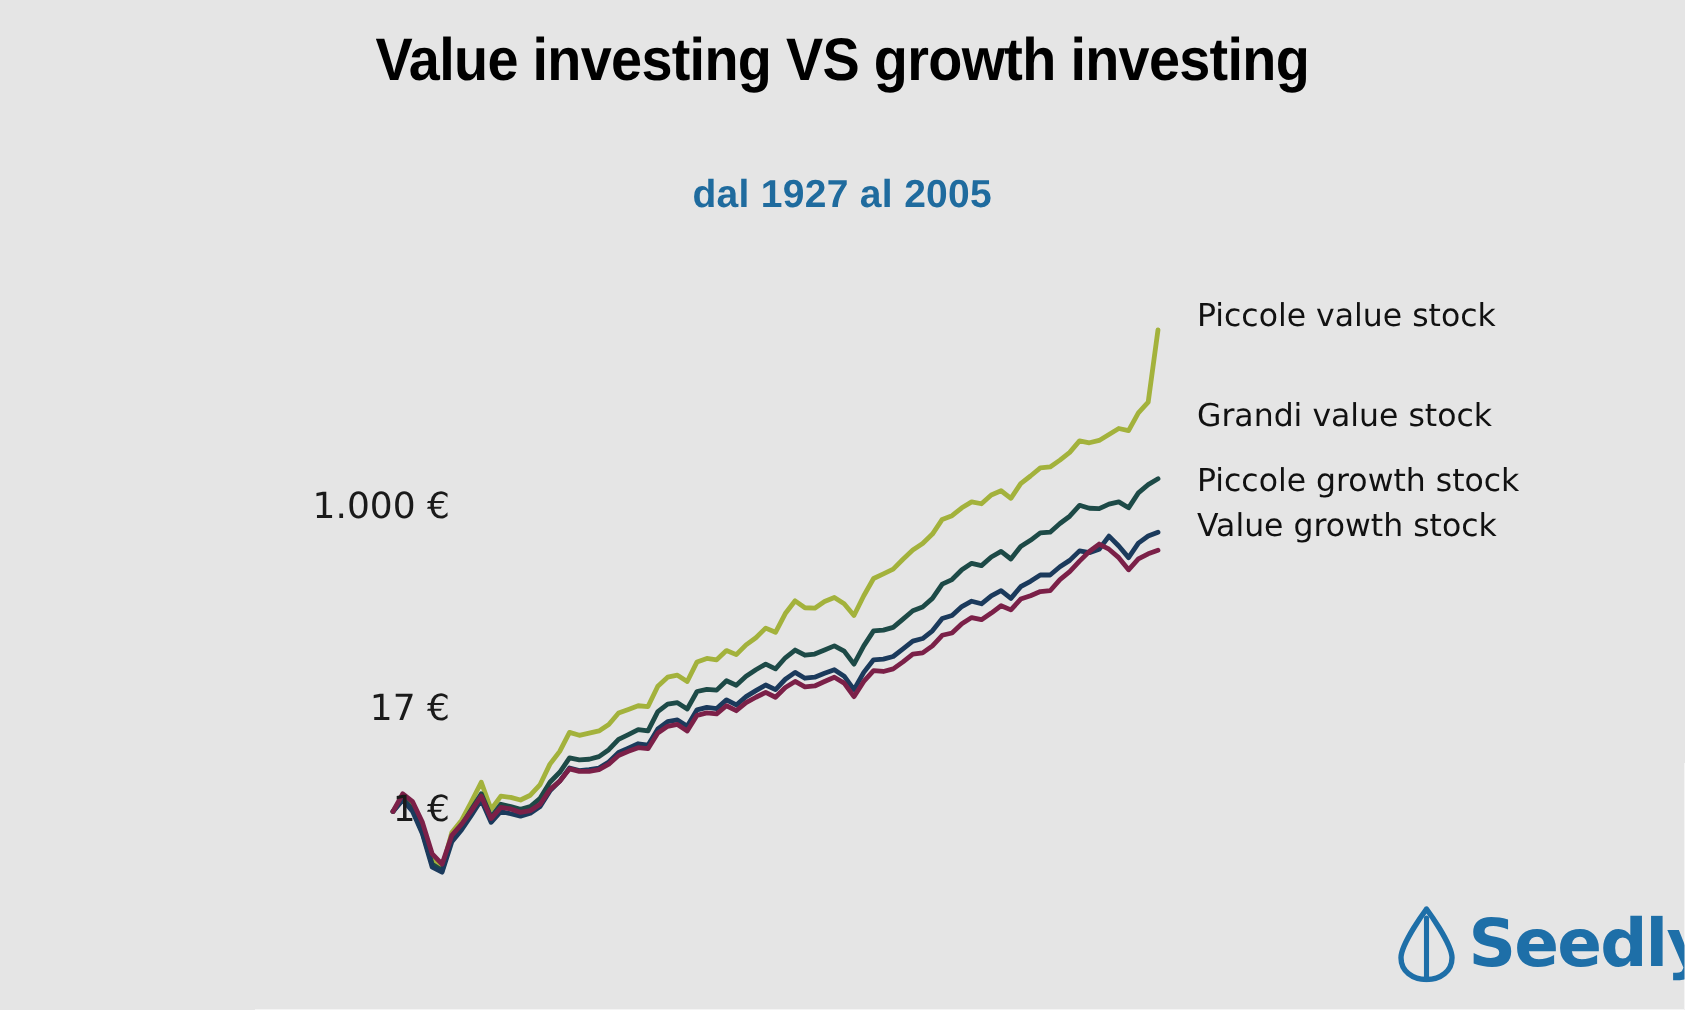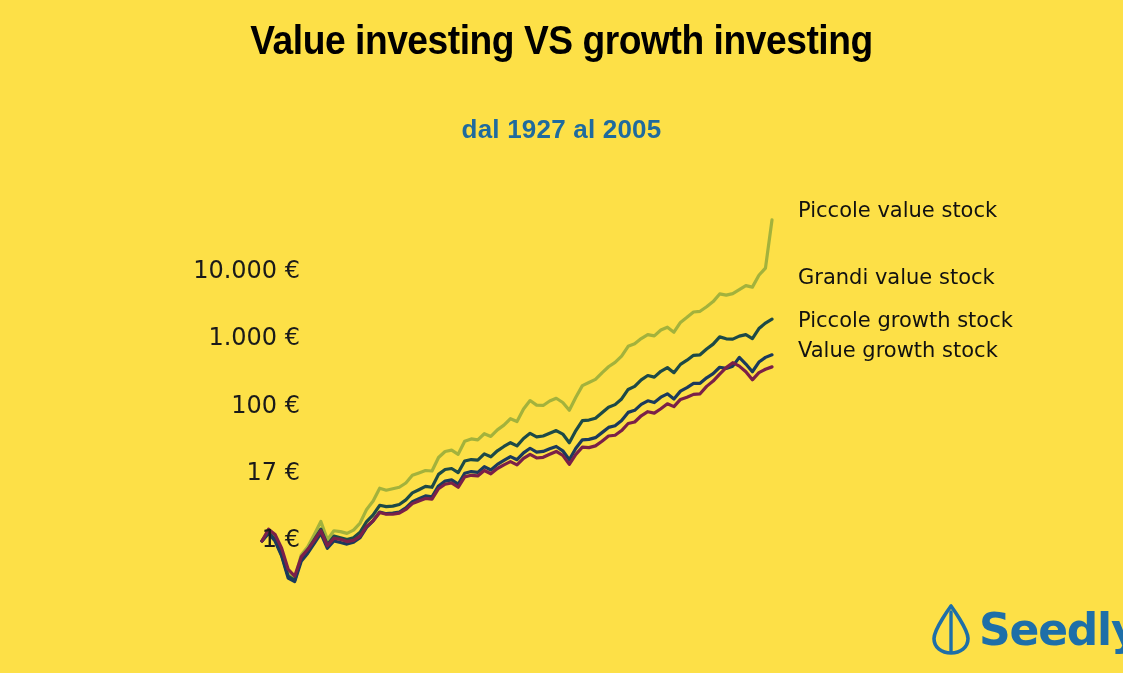--- a/index.html
+++ b/index.html
@@ -11,21 +11,21 @@
     width: 1123px;
     height: 673px;
     position: relative;
     overflow: hidden;
     font-family: "Liberation Sans", sans-serif;
     color: #000000;
   }
   #page {
     position: absolute;
     inset: 0;
-    background: #fde047;
+    background: #e5e5e5;
   }
   
   .title {
     position: absolute;
     top: 18px;
     left: 0;
     width: 1123px;
     text-align: center;
     font-family: "Liberation Sans Narrow", "Liberation Sans", sans-serif;
     font-weight: 700;
@@ -142,23 +142,21 @@
   </div>
 
   <svg id="chart-svg" width="1123" height="673">
       <polyline points="262.00,541.00 268.54,530.77 275.08,535.68 281.62,550.59 288.15,573.36 294.69,579.21 301.23,554.95 307.77,546.79 314.31,534.49 320.85,521.51 327.38,539.58 333.92,530.77 340.46,531.60 347.00,533.34 353.54,530.16 360.08,523.05 366.62,509.43 373.15,500.91 379.69,488.23 386.23,490.21 392.77,488.71 399.31,487.28 405.85,482.98 412.38,475.30 418.92,472.94 425.46,470.49 432.00,471.02 438.54,457.47 445.08,451.46 451.62,450.13 458.15,454.31 464.69,441.26 471.23,438.96 477.77,439.85 484.31,433.71 490.85,436.42 497.38,429.90 503.92,425.13 510.46,418.73 517.00,421.51 523.54,409.03 530.08,400.56 536.62,405.18 543.15,405.46 549.69,401.04 556.23,398.28 562.77,402.52 569.31,410.33 575.85,397.20 582.38,385.65 588.92,382.55 595.46,379.40 602.00,372.84 608.54,366.73 615.08,362.38 621.62,356.06 628.15,346.28 634.69,343.80 641.23,338.54 647.77,334.57 654.31,335.83 660.85,330.00 667.38,327.18 673.92,332.20 680.46,322.41 687.00,317.33 693.54,311.97 700.08,311.29 706.62,306.76 713.15,301.61 719.69,293.93 726.23,295.18 732.77,293.62 739.31,289.65 745.85,285.68 752.38,287.11 758.92,275.27 765.46,268.12 772.00,219.91" fill="none" stroke="#a3b23c" stroke-width="3.2" stroke-linejoin="round" stroke-linecap="round"></polyline>
       <polyline points="262.00,541.00 268.54,532.24 275.08,539.58 281.62,554.95 288.15,576.14 294.69,580.31 301.23,558.45 307.77,550.18 314.31,539.58 320.85,529.17 327.38,544.73 333.92,536.17 340.46,537.69 347.00,539.58 353.54,537.69 360.08,532.24 366.62,521.51 373.15,514.85 379.69,505.28 386.23,506.60 392.77,506.16 399.31,504.44 405.85,499.82 412.38,492.88 418.92,489.70 425.46,486.37 432.00,487.28 438.54,474.39 445.08,469.47 451.62,468.48 458.15,472.66 464.69,461.01 471.23,459.54 477.77,460.08 484.31,453.86 490.85,456.81 497.38,450.79 503.92,446.48 510.46,442.73 517.00,445.91 523.54,438.52 530.08,433.34 536.62,436.82 543.15,436.01 549.69,433.34 556.23,430.56 562.77,434.08 569.31,442.73 575.85,430.56 582.38,420.55 588.92,420.08 595.46,418.29 602.00,412.75 608.54,407.19 615.08,404.63 621.62,398.94 628.15,389.45 634.69,386.37 641.23,379.86 647.77,375.53 654.31,377.08 660.85,371.32 667.38,367.64 673.92,372.65 680.46,364.37 687.00,360.22 693.54,355.30 700.08,354.80 706.62,348.99 713.15,344.14 719.69,336.88 726.23,338.82 732.77,339.11 739.31,336.09 745.85,334.57 752.38,338.54 758.92,328.56 765.46,323.07 772.00,319.17" fill="none" stroke="#1d4a47" stroke-width="3.2" stroke-linejoin="round" stroke-linecap="round"></polyline>
       <polyline points="262.00,541.00 268.54,533.34 275.08,541.00 281.62,555.91 288.15,578.15 294.69,581.46 301.23,561.23 307.77,553.13 314.31,543.43 320.85,533.34 327.38,548.25 333.92,541.00 340.46,542.50 347.00,544.07 353.54,542.19 360.08,537.69 366.62,527.28 373.15,520.77 379.69,512.01 386.23,513.68 392.77,513.11 399.31,512.01 405.85,507.98 412.38,501.66 418.92,498.77 425.46,495.84 432.00,496.78 438.54,485.93 445.08,481.05 451.62,479.95 458.15,484.21 464.69,473.22 471.23,471.55 477.77,472.38 484.31,466.60 490.85,469.98 497.38,464.40 503.92,460.45 510.46,456.65 517.00,459.72 523.54,452.85 530.08,448.25 536.62,452.15 543.15,451.46 549.69,448.86 556.23,446.48 562.77,450.79 569.31,459.72 575.85,448.25 582.38,439.85 588.92,439.40 595.46,437.66 602.00,432.62 608.54,427.42 615.08,425.68 621.62,420.55 628.15,412.39 634.69,410.33 641.23,404.35 647.77,400.80 654.31,402.52 660.85,397.20 667.38,393.81 673.92,398.94 680.46,391.11 687.00,387.56 693.54,383.33 700.08,383.33 706.62,377.83 713.15,373.58 719.69,367.26 726.23,368.42 732.77,366.14 739.31,357.38 745.85,364.03 752.38,371.76 758.92,362.06 765.46,357.38 772.00,354.80" fill="none" stroke="#1b3a5c" stroke-width="3.2" stroke-linejoin="round" stroke-linecap="round"></polyline>
       <polyline points="262.00,541.00 268.54,529.17 275.08,534.49 281.62,548.25 288.15,569.24 294.69,576.14 301.23,556.90 307.77,549.40 314.31,540.42 320.85,530.77 327.38,545.74 333.92,538.22 340.46,539.30 347.00,541.59 353.54,540.42 360.08,536.17 366.62,526.39 373.15,520.77 379.69,512.56 386.23,514.26 392.77,514.26 399.31,513.11 405.85,509.43 412.38,503.62 418.92,500.91 425.46,498.43 432.00,499.12 438.54,488.71 445.08,484.21 451.62,482.98 458.15,487.28 464.69,476.87 471.23,475.30 477.77,475.92 484.31,470.49 490.85,473.80 497.38,468.48 503.92,464.83 510.46,461.58 517.00,464.83 523.54,458.31 530.08,454.31 536.62,457.97 543.15,457.30 549.69,454.31 556.23,451.46 562.77,455.38 569.31,464.40 575.85,454.31 582.38,447.06 588.92,447.65 595.46,445.91 602.00,441.26 608.54,436.01 615.08,435.23 621.62,430.56 628.15,423.52 634.69,422.00 641.23,415.78 647.77,411.69 654.31,413.11 660.85,408.72 667.38,403.82 673.92,406.60 680.46,399.40 687.00,397.20 693.54,394.38 700.08,393.81 706.62,386.37 713.15,381.05 719.69,374.06 726.23,367.64 732.77,362.70 739.31,366.14 745.85,371.76 752.38,379.86 758.92,372.65 765.46,369.22 772.00,366.88" fill="none" stroke="#7b2048" stroke-width="3.2" stroke-linejoin="round" stroke-linecap="round"></polyline>
     </svg>
 
   <div class="ylabels" id="ylabels">
-      <div class="ytick" style="top: 256.2px;">10.000 €</div>
       <div class="ytick" style="top: 323.4px;">1.000 €</div>
-      <div class="ytick" style="top: 390.6px;">100 €</div>
       <div class="ytick" style="top: 457.8px;">17 €</div>
       <div class="ytick" style="top: 525px;">1 €</div>
     </div>
 
   <div class="legend" id="legend">
       <div class="legend-item" style="top: 198px;">Piccole value stock</div>
       <div class="legend-item" style="top: 308px;">Piccole growth stock</div>
       <div class="legend-item" style="top: 265px;">Grandi value stock</div>
       <div class="legend-item" style="top: 338px;">Value growth stock</div>
     </div>

